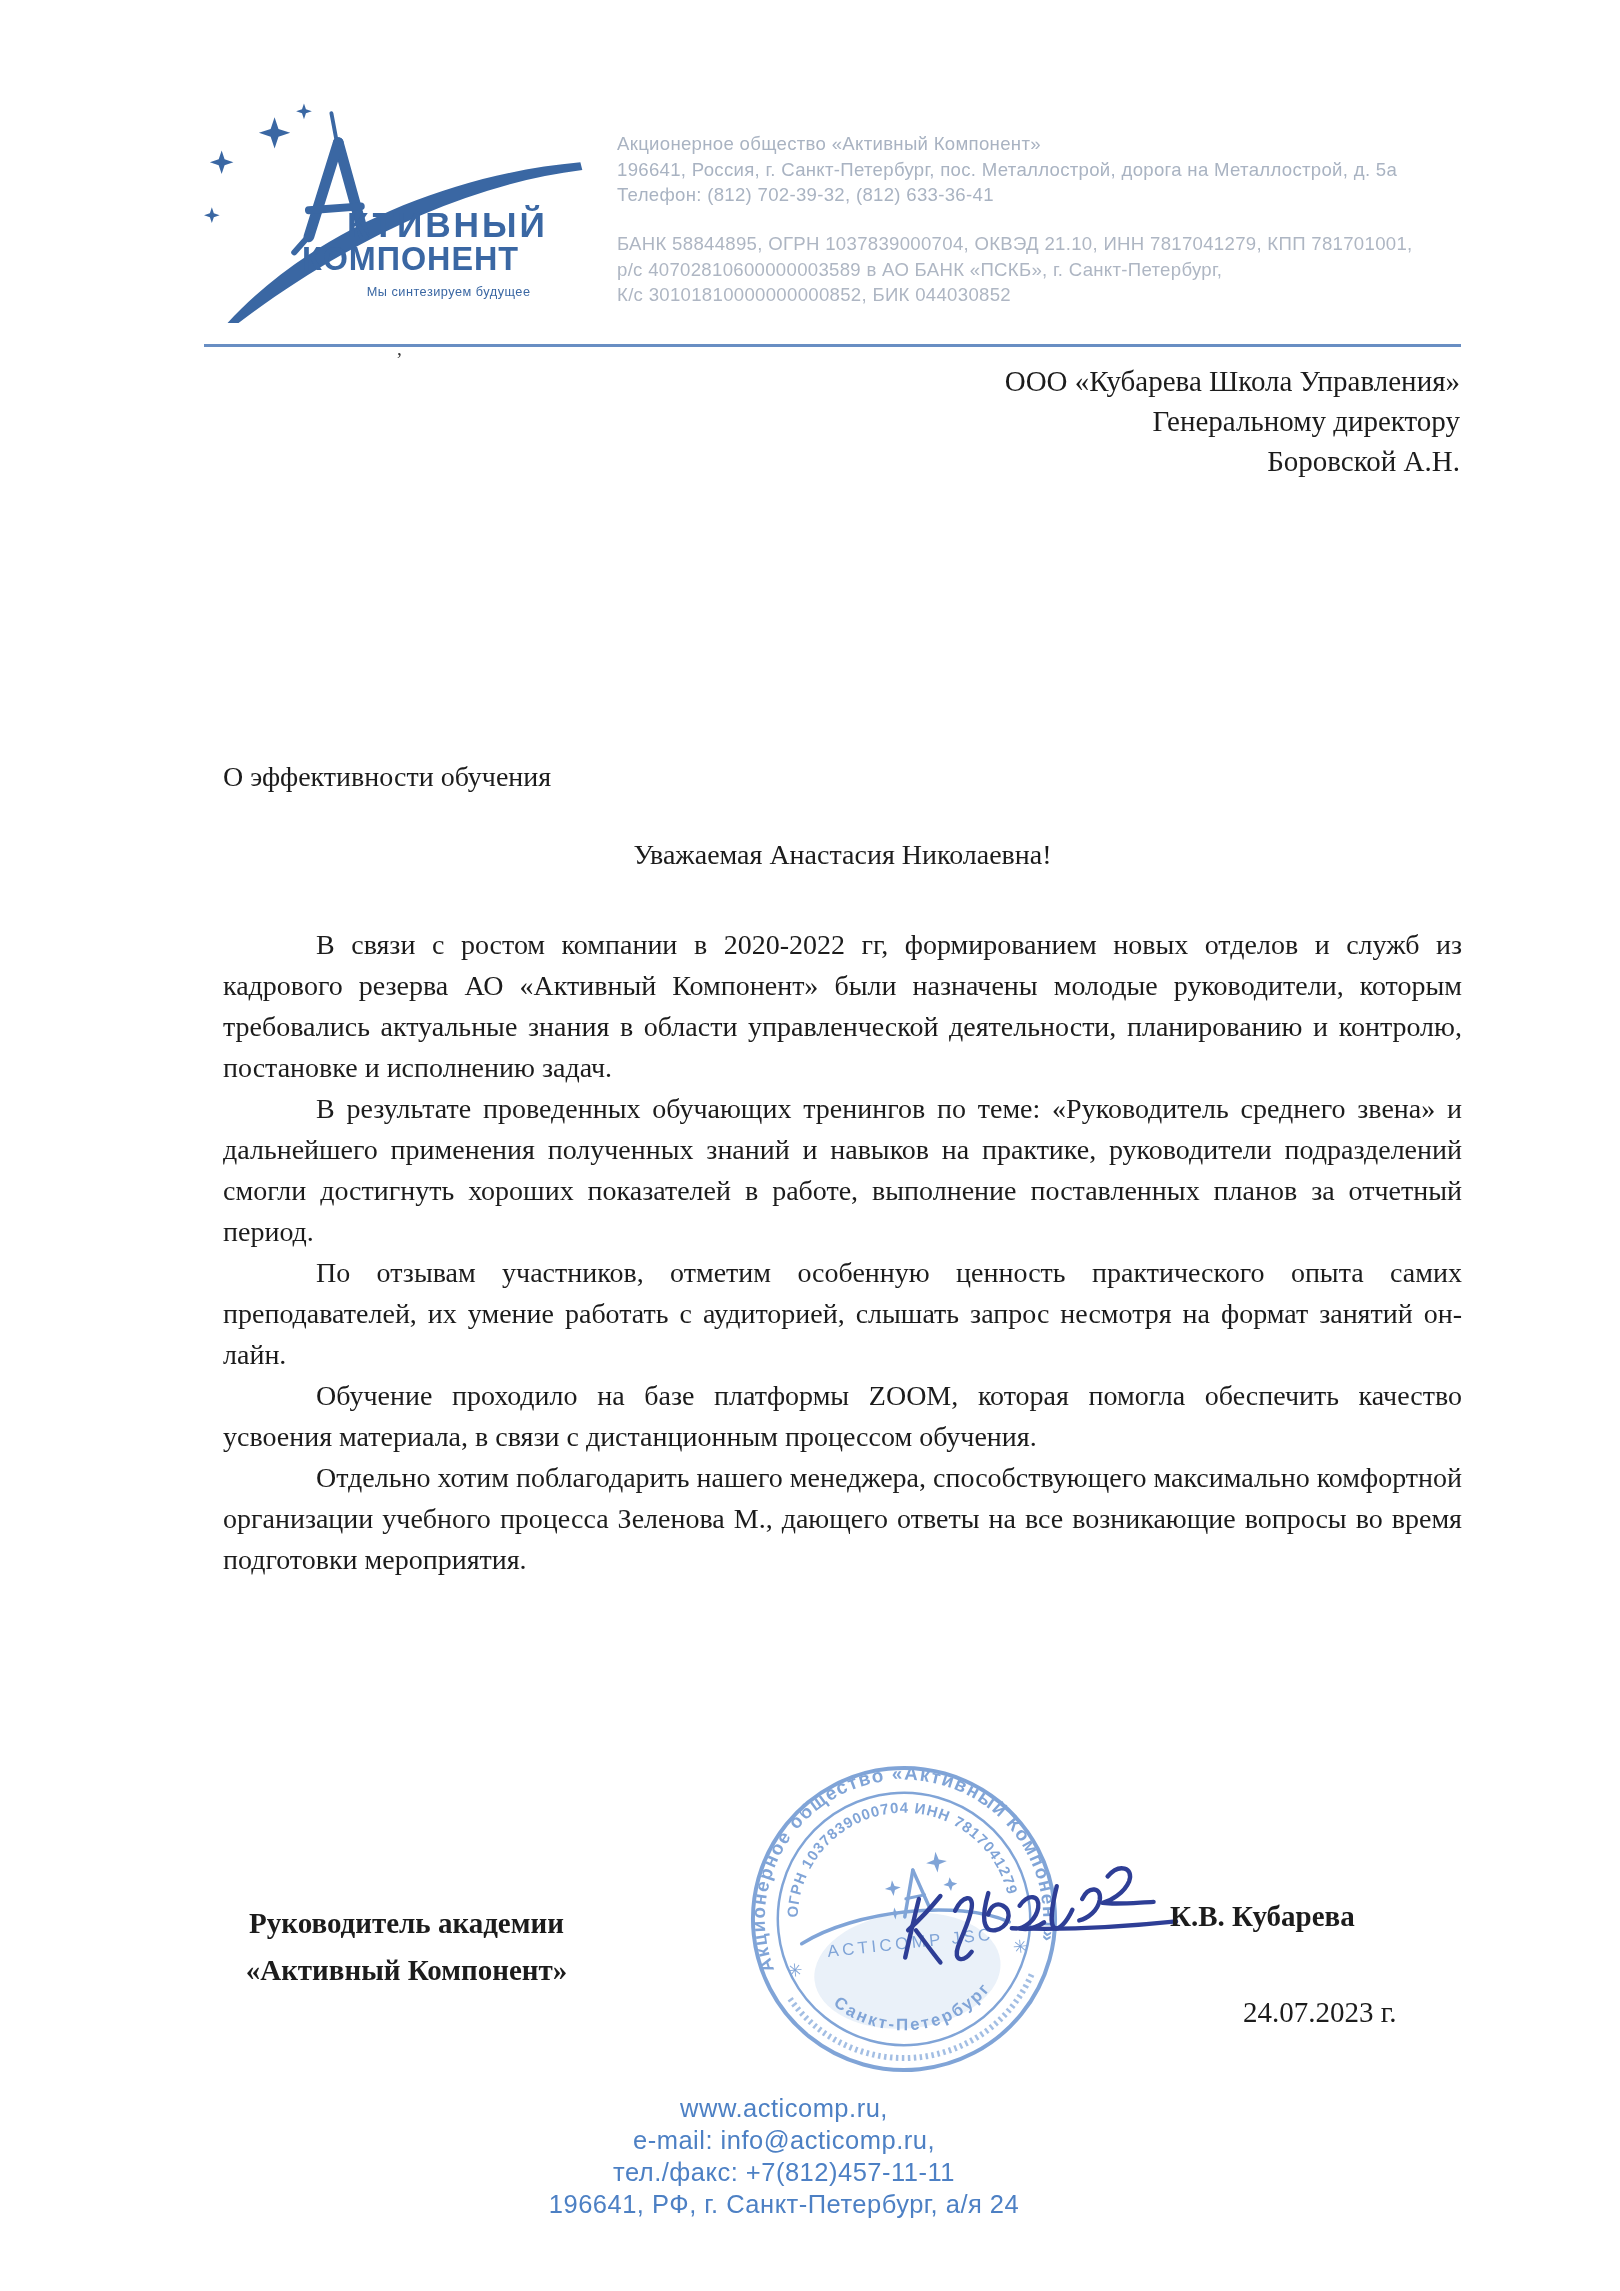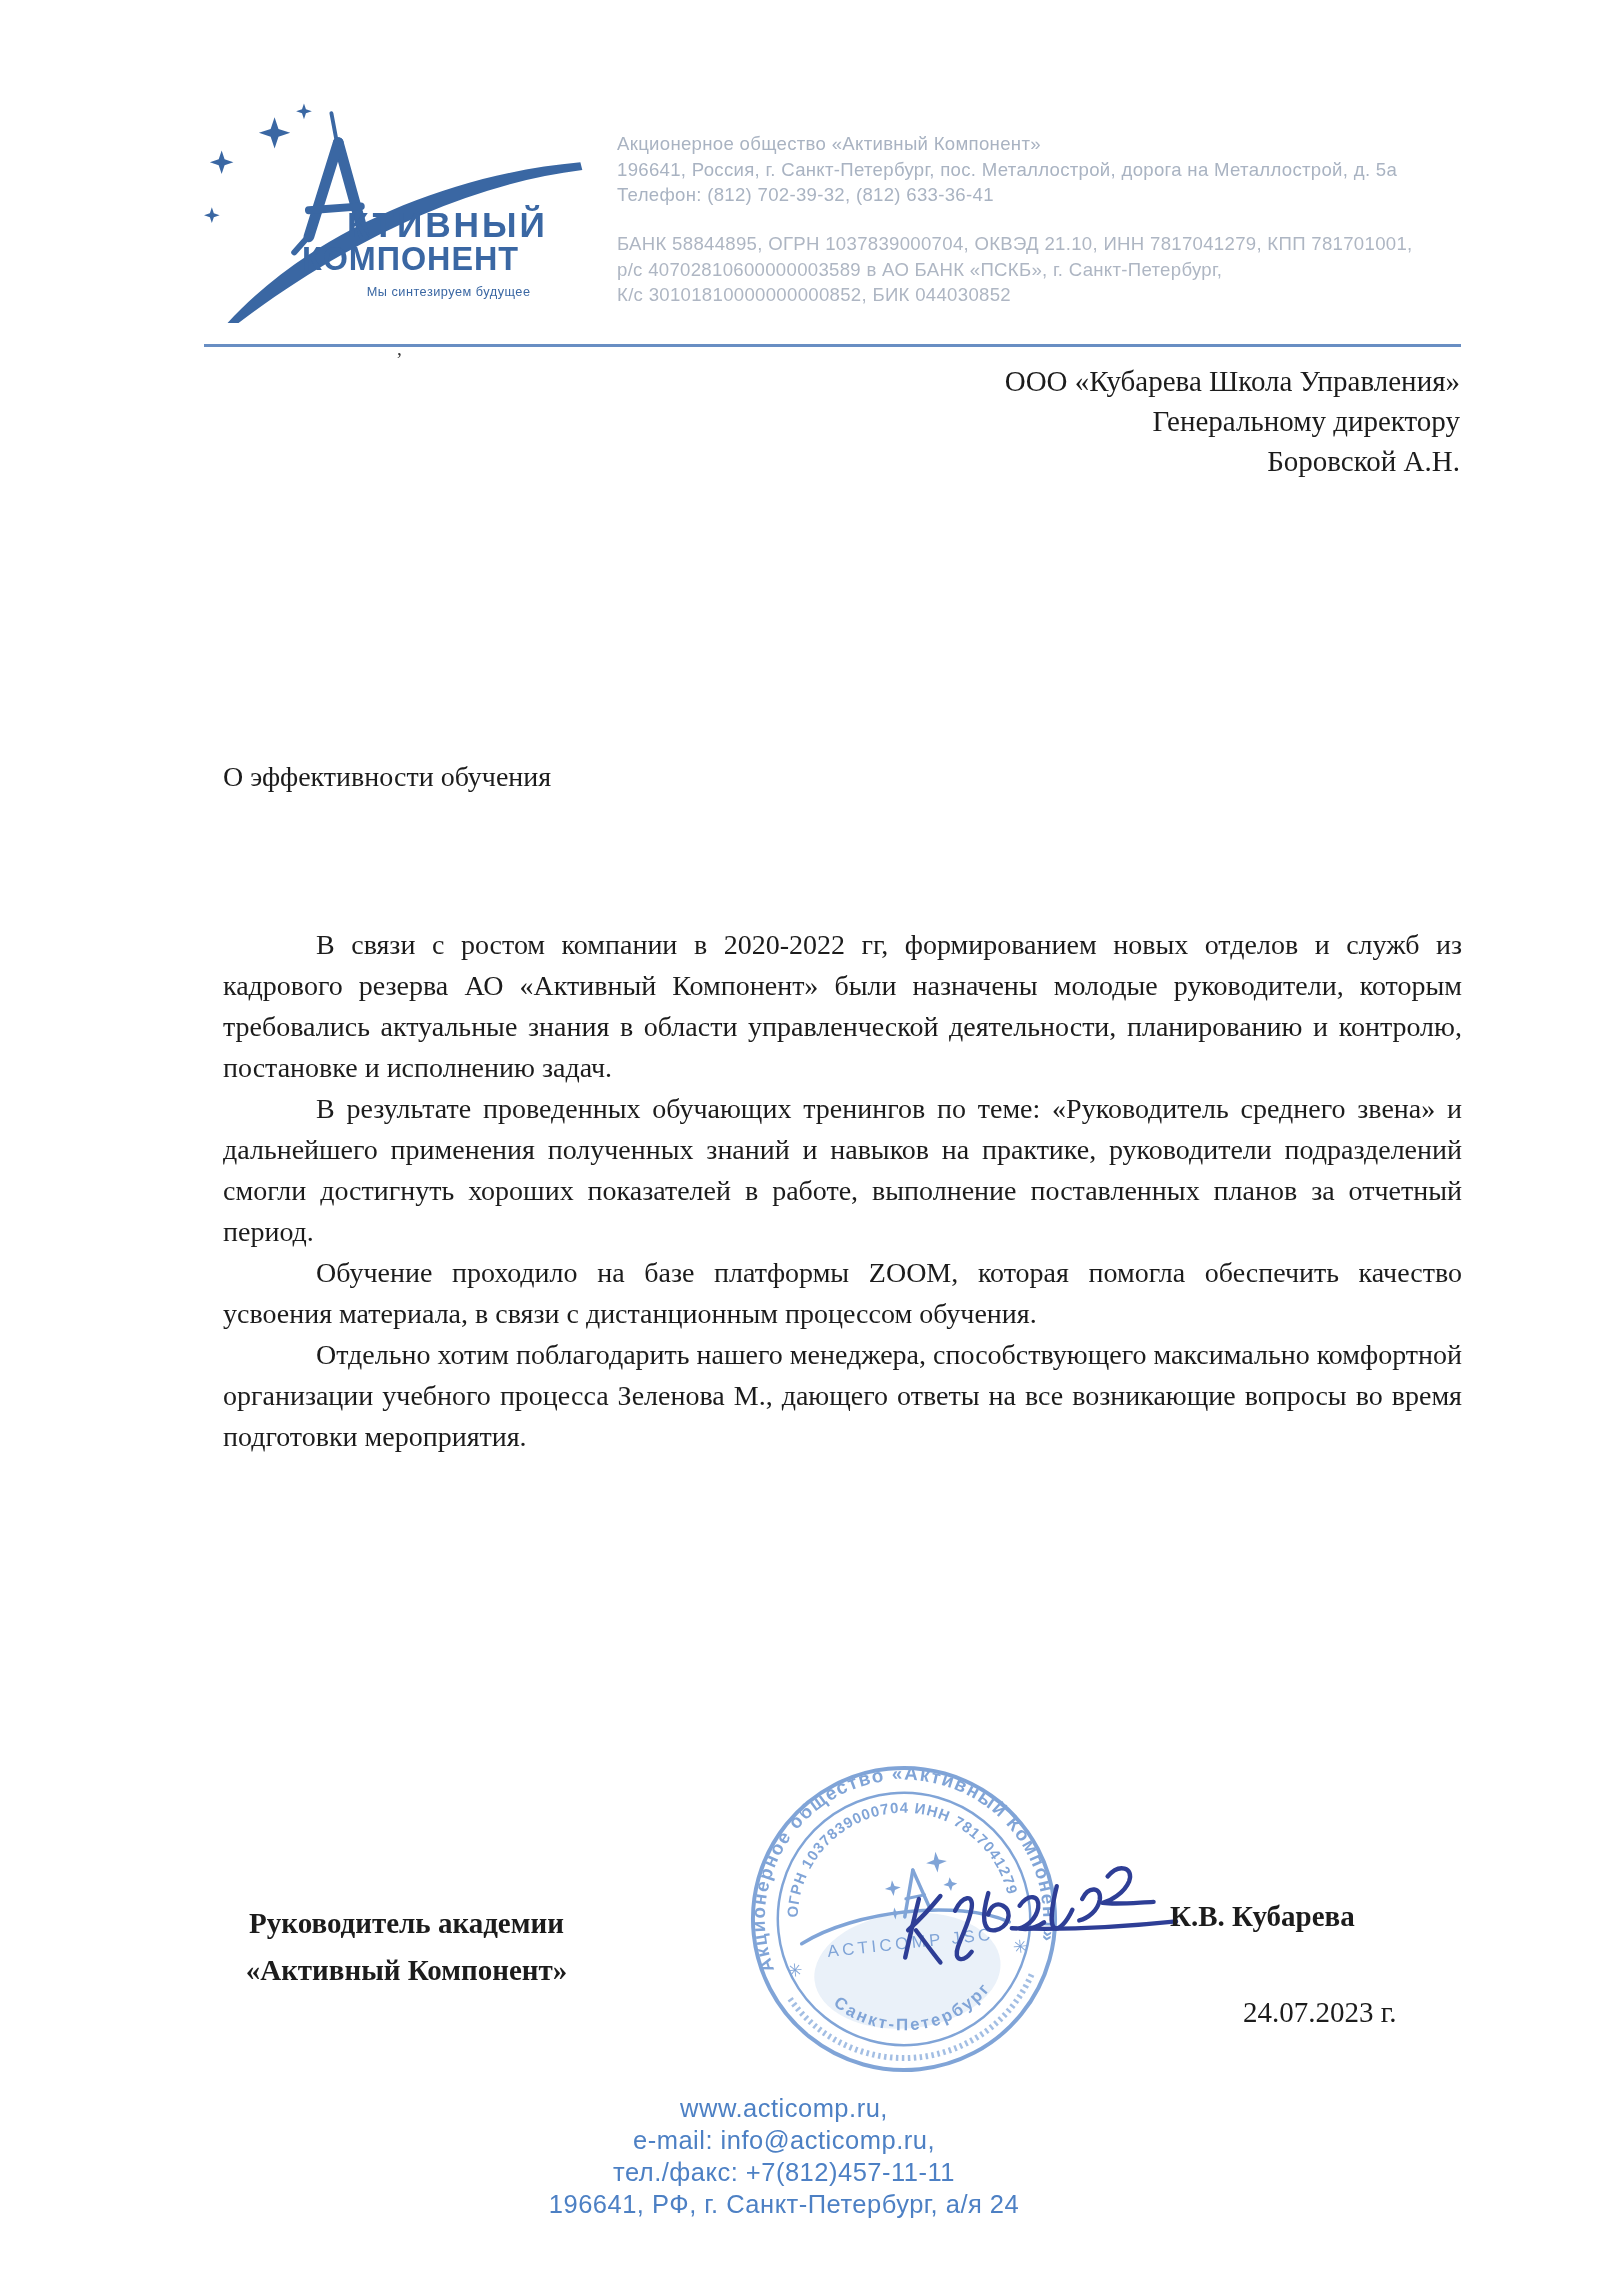--- a/index.html
+++ b/index.html
@@ -94,24 +94,26 @@
   <div class="rule"></div>
   <div class="artifact">’</div>
 
   <div class="recipient">
     <div>ООО «Кубарева Школа Управления»</div>
     <div class="b">Генеральному директору</div>
     <div class="b">Боровской А.Н.</div>
   </div>
 
   <div class="subject">О эффективности обучения</div>
+  <div class="greeting">Уважаемая Анастасия Николаевна!</div>
 
   <div class="body-text">
     <p>В связи с ростом компании в 2020-2022 гг, формированием новых отделов и служб из кадрового резерва АО «Активный Компонент» были назначены молодые руководители, которым требовались актуальные знания в области управленческой деятельности, планированию и контролю, постановке и исполнению задач.</p>
     <p>В результате проведенных обучающих тренингов по теме: «Руководитель среднего звена» и дальнейшего применения полученных знаний и навыков на практике, руководители подразделений смогли достигнуть хороших показателей в работе, выполнение поставленных планов за отчетный период.</p>
+    <p>По отзывам участников, отметим особенную ценность практического опыта самих преподавателей, их умение работать с аудиторией, слышать запрос несмотря на формат занятий он-лайн.</p>
     <p>Обучение проходило на базе платформы ZOOM, которая помогла обеспечить качество усвоения материала, в связи с дистанционным процессом обучения.</p>
     <p>Отдельно хотим поблагодарить нашего менеджера, способствующего максимально комфортной организации учебного процесса Зеленова М., дающего ответы на все возникающие вопросы во время подготовки мероприятия.</p>
   </div>
 
   <svg class="stamp-svg" viewBox="0 0 320 320" xmlns="http://www.w3.org/2000/svg" xmlns:xlink="http://www.w3.org/1999/xlink">
     <defs>
       <path id="arcOuter" d="M 37.6,227.9 A 140,140 0 1 1 282.4,227.9"></path>
       <path id="arcInner" d="M 67.3,213.5 A 107,107 0 1 1 252.7,213.5"></path>
       <path id="arcBottom" d="M 74.2,232 A 112,112 0 0 0 245.8,232"></path>
     </defs>

